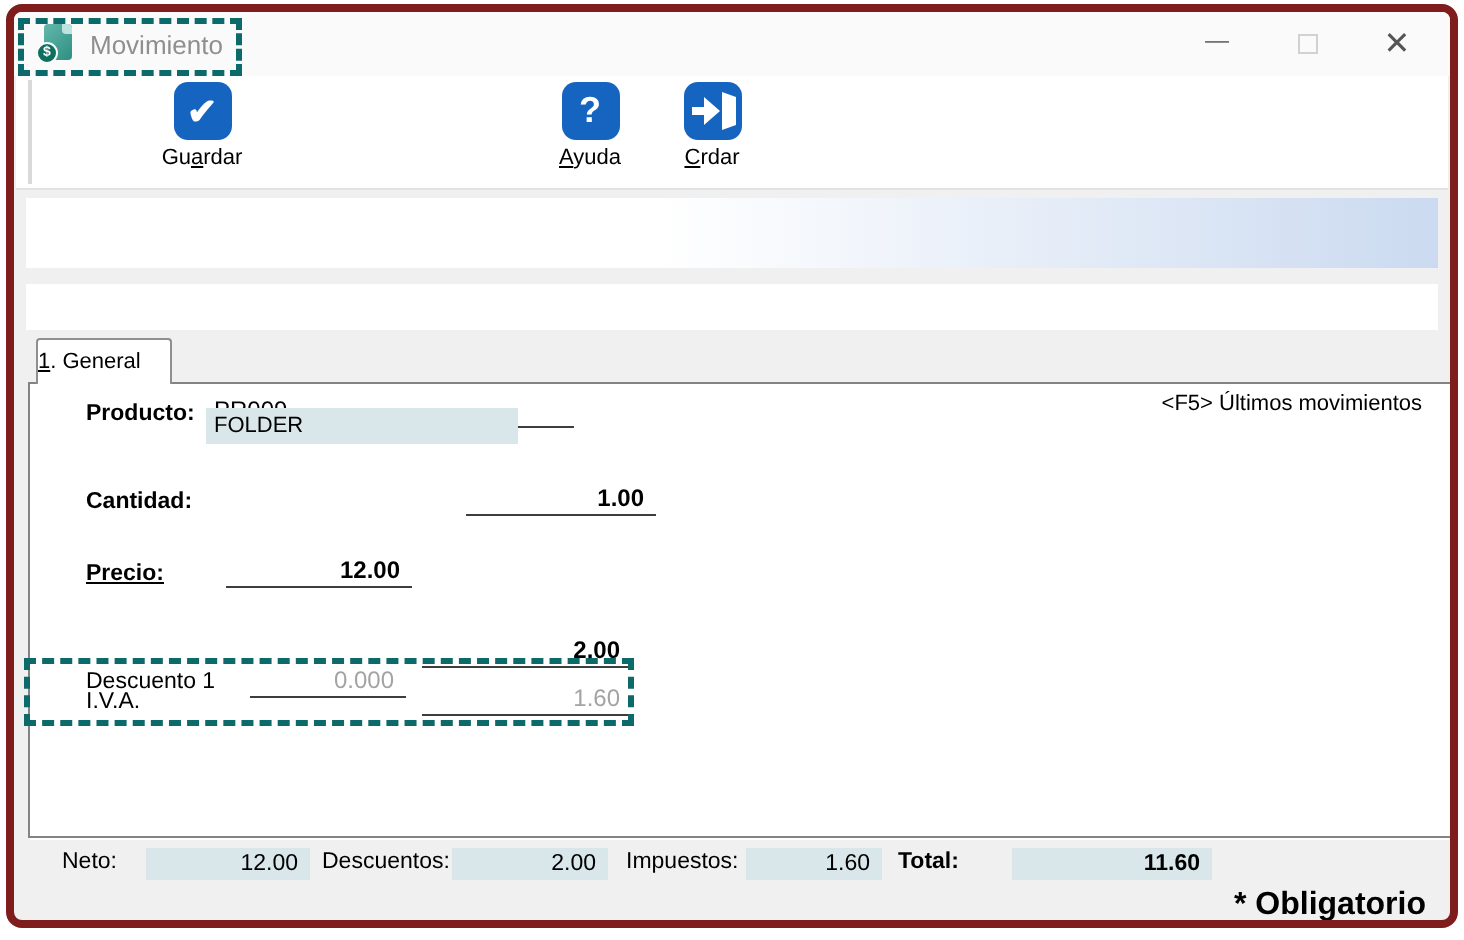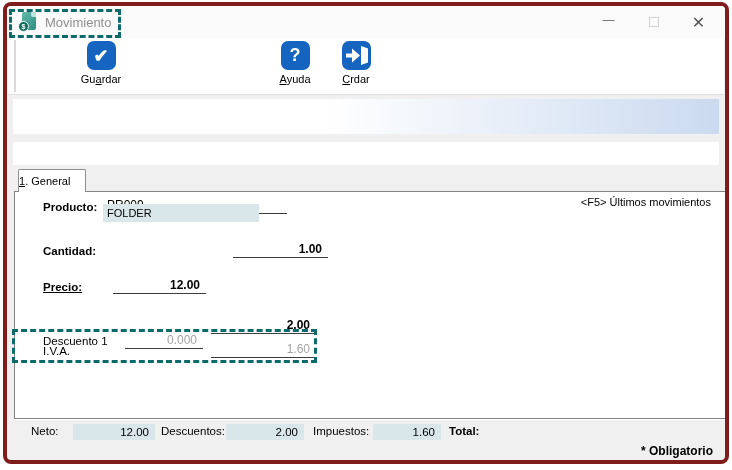--- a/index.html
+++ b/index.html
@@ -89,21 +89,21 @@
   .hints div { white-space: nowrap; }
   
   .statusbar { position: absolute; left: 0; right: 0; top: 417px; height: 18px; }
   .sb-label { position: absolute; top: 2px; font-size: 11.5px; white-space: nowrap; }
   .sb-label.bold { font-weight: bold; }
   .sb-value {
     position: absolute; top: 1px; height: 16px; line-height: 16px;
     background: #d9e6ea; font-size: 11.5px; text-align: right; padding-right: 6px;
   }
   .sb-value.bold { font-weight: bold; }
-  .footer-note { position: absolute; right: 12px; top: 438px; font-size: 12px; font-weight: bold; }
+  .footer-note { position: absolute; right: 12px; top: 438px; font-size: 16px; font-weight: bold; }
   
   .hl-box { position: absolute; border: 3px dashed #0d6a6a; z-index: 10; pointer-events: none; }
   .hl-title { left: 2px; top: 3px; width: 112px; height: 29px; }
   .hl-iva   { left: 5px; top: 323px; width: 305px; height: 34px; }
 </style>
 </head>
 <body>
 
 <div class="window">
 
@@ -188,20 +188,21 @@
     <div class="sb-label" style="left:24px;">Neto:</div>
     <div class="sb-value" style="left:66px; width:82px;">12.00</div>
 
     <div class="sb-label" style="left:154px;">Descuentos:</div>
     <div class="sb-value" style="left:219px; width:78px;">2.00</div>
 
     <div class="sb-label" style="left:306px;">Impuestos:</div>
     <div class="sb-value" style="left:366px; width:68px;">1.60</div>
 
     <div class="sb-label bold" style="left:442px;">Total:</div>
+    <div class="sb-value bold" style="left:499px; width:100px;">11.60</div>
   </div>
 
   <div class="footer-note">* Obligatorio</div>
 
   <div class="hl-box hl-title"></div>
   <div class="hl-box hl-iva"></div>
 
 </div>
 
 </body></html>

